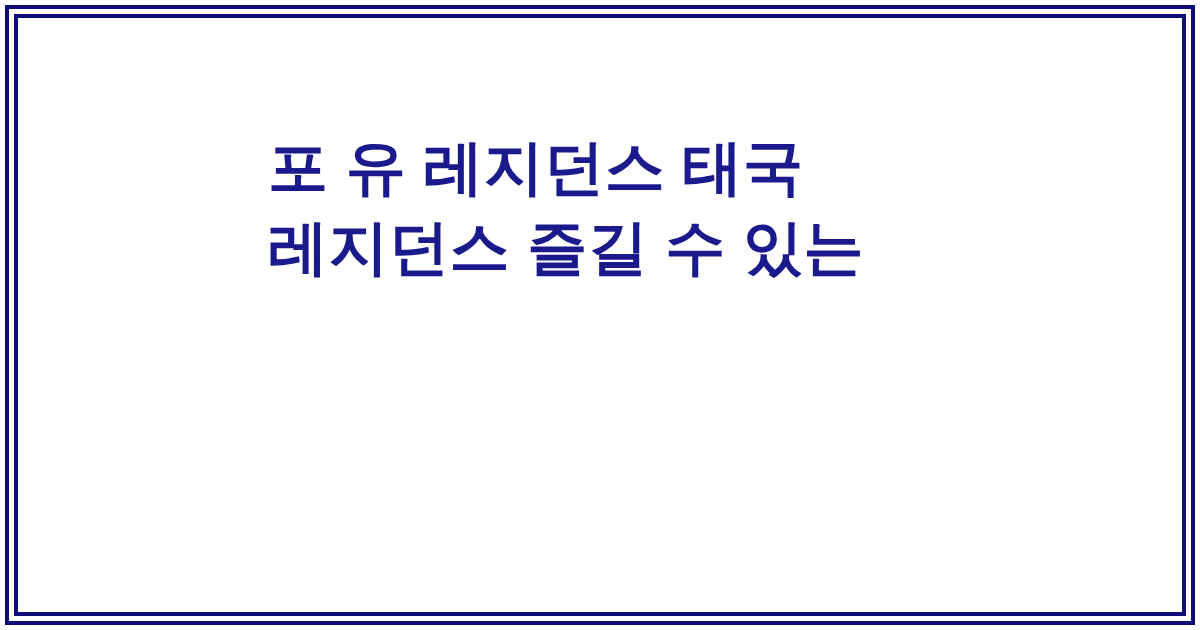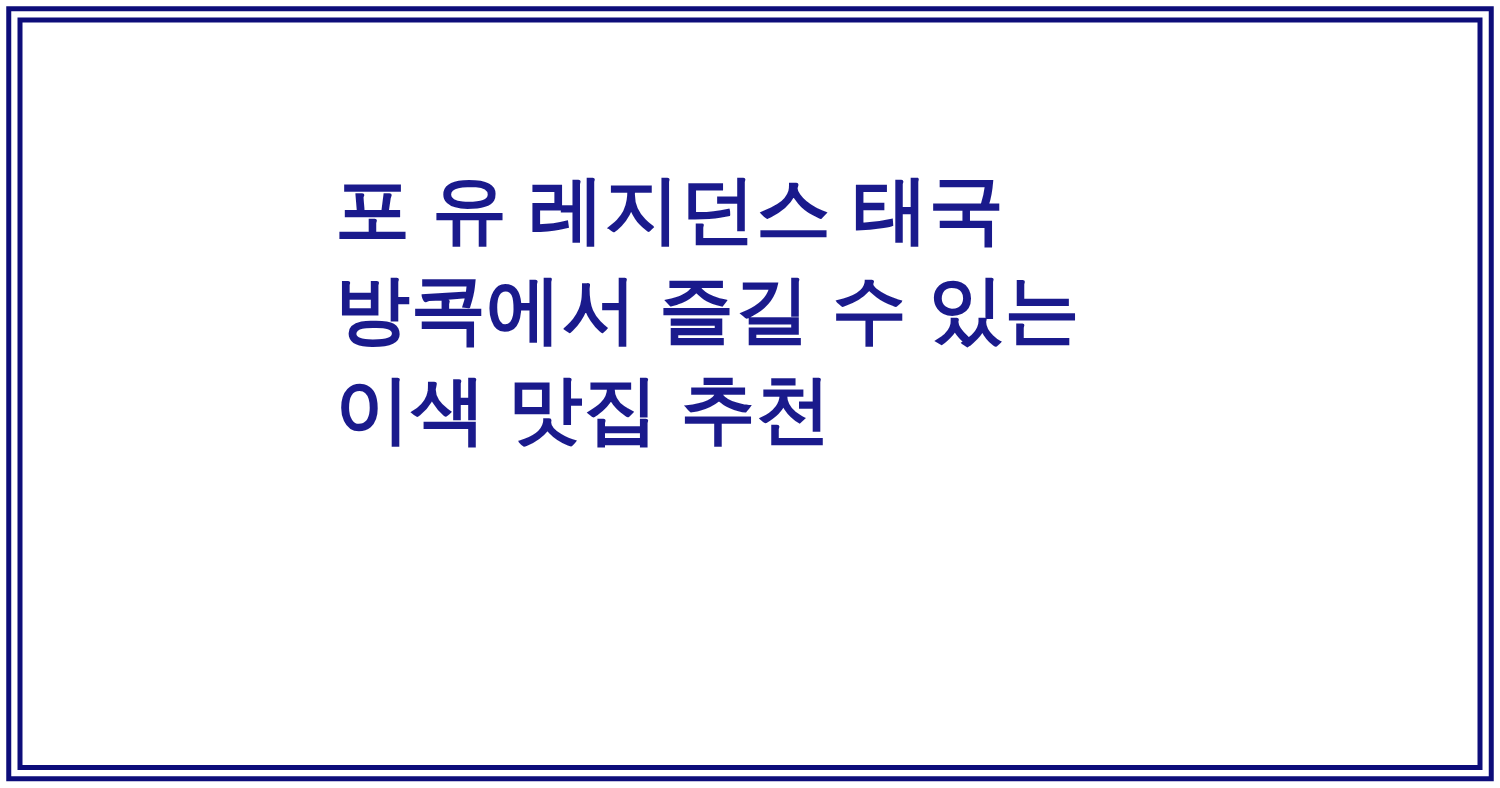--- a/index.html
+++ b/index.html
@@ -84,18 +84,17 @@
 <body>
 
 <div class="card">
 
   <div class="frame-outer"></div>
   <div class="frame-inner"></div>
 
   <div class="content">
     <h1 class="headline">
       <span class="headline-line">포 유 레지던스 태국</span>
-      <span class="headline-line">방콕에서 즐길 수 있는</span>
-      <span class="headline-line">이색 맛집 추천</span>
+      <span class="headline-line">레지던스 즐길 수 있는</span>
     </h1>
   </div>
 
 </div>
 
 </body></html>

